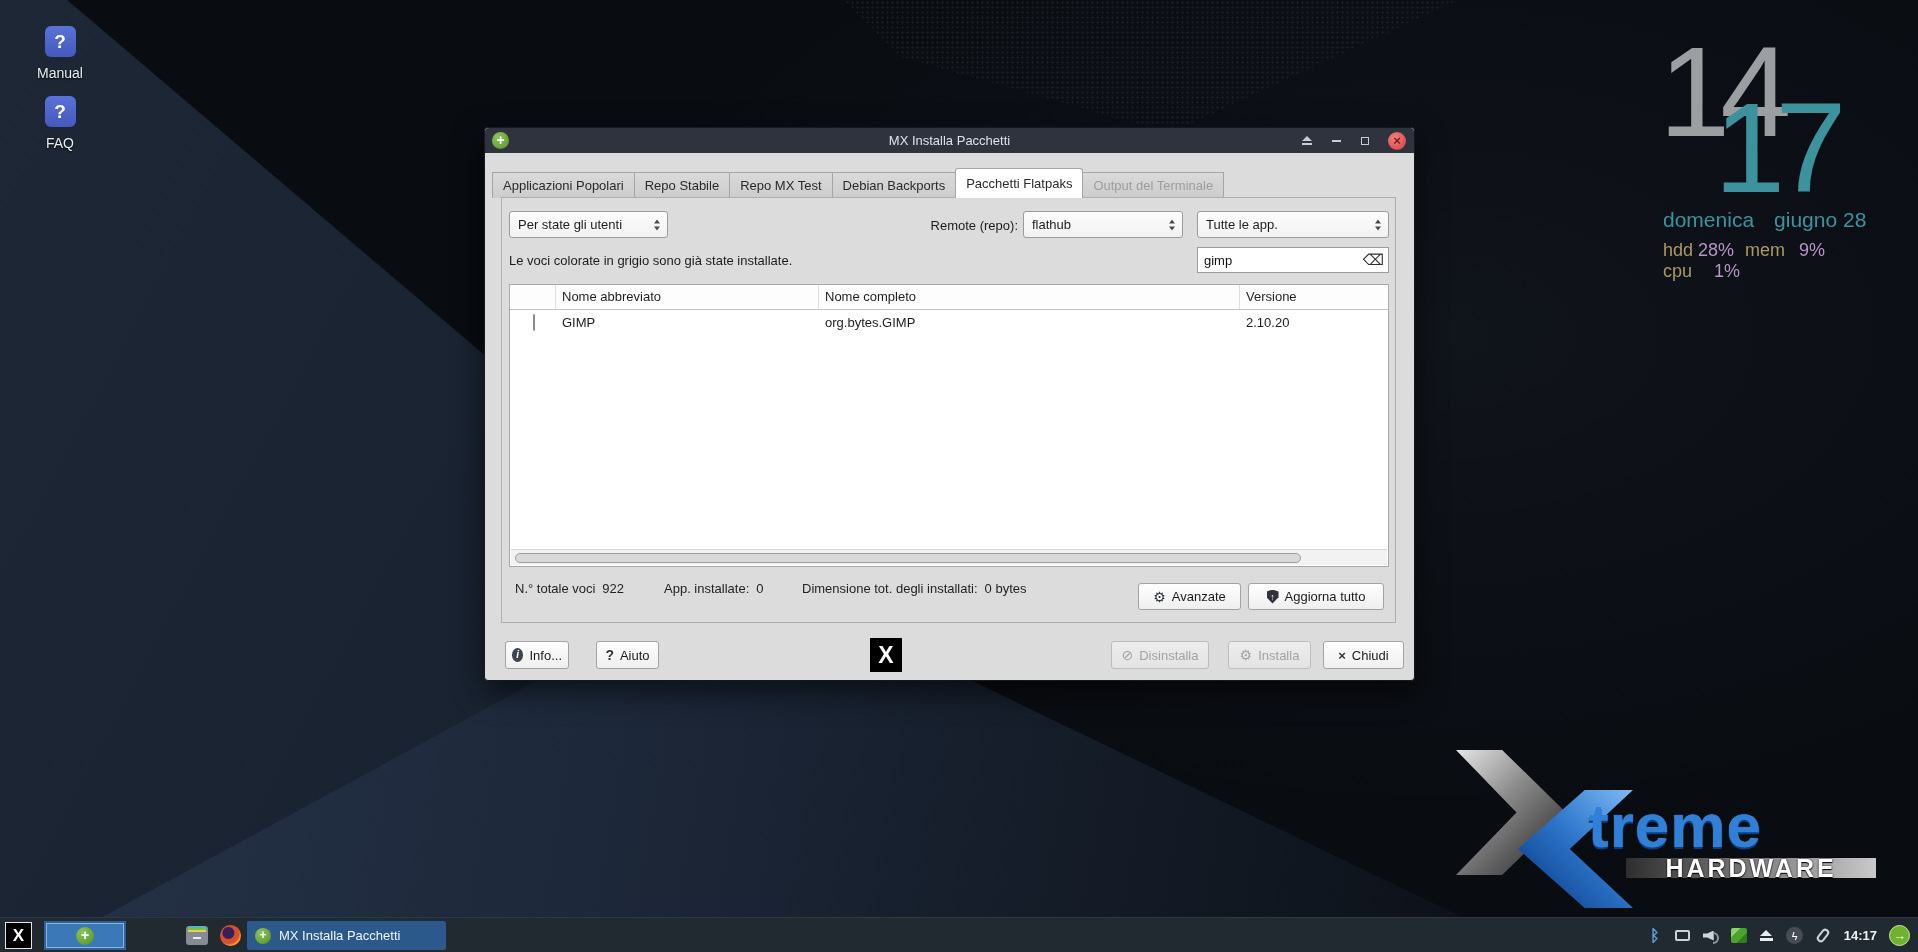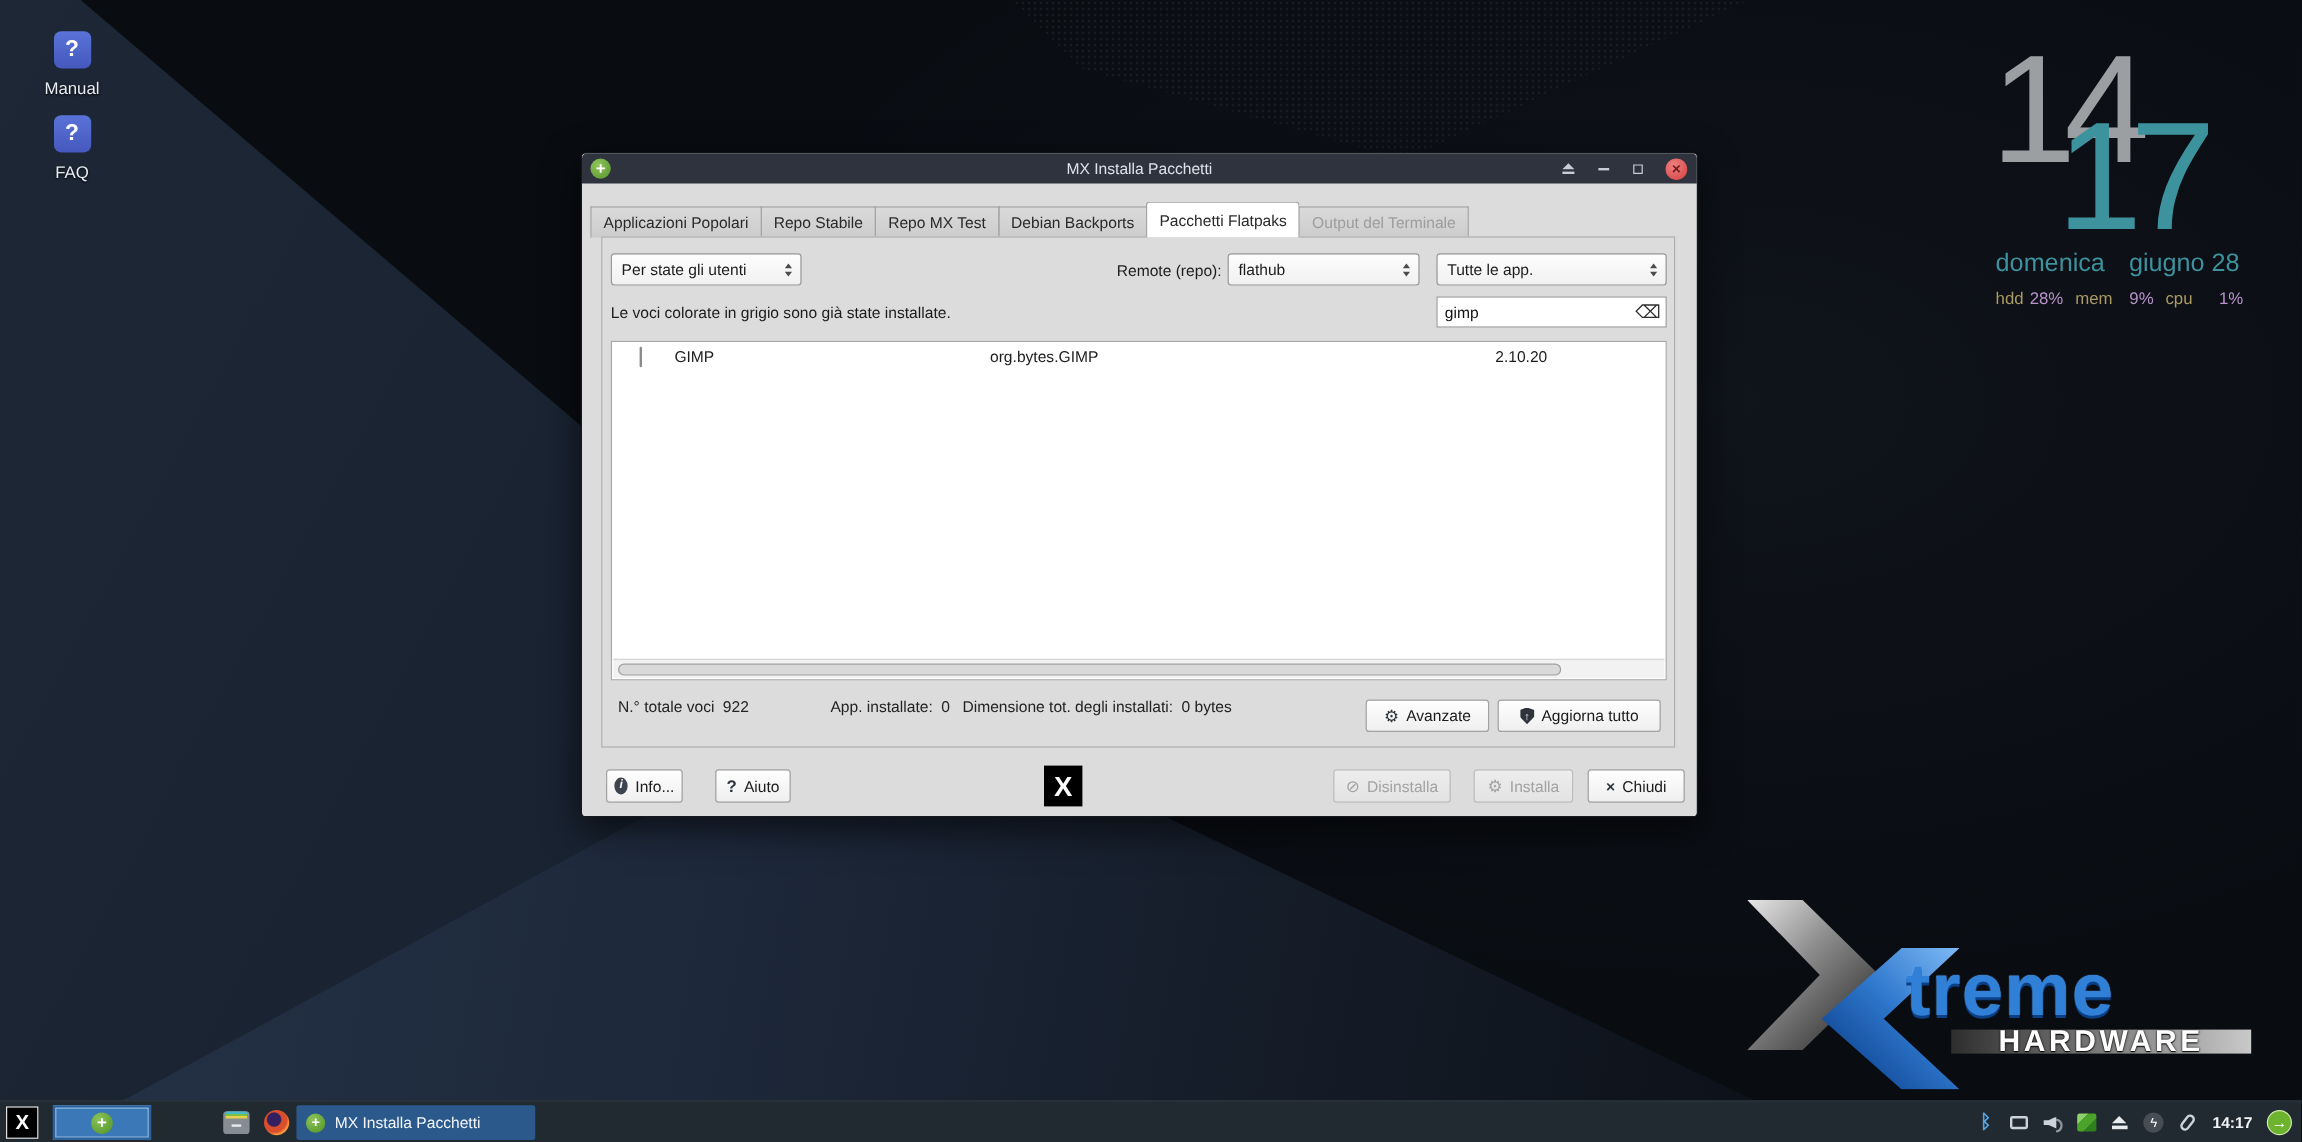--- a/index.html
+++ b/index.html
@@ -33,21 +33,21 @@
   .desk-icon .cap { margin-top:8px; color:#e9edf3; font-size:14px; text-shadow:0 1px 2px #000; }
 
   
   .conky { position:absolute; left:1630px; top:10px; width:280px; height:250px; color:#9aa0a3; }
   .conky .hh { position:absolute; left:29px; top:18px; font-size:128px; line-height:1;
     letter-spacing:-10px; color:#9b9fa2; font-weight:300; }
   .conky .mm { position:absolute; left:84px; top:74px; font-size:128px; line-height:1;
     letter-spacing:-10px; color:#3c939e; font-weight:300; }
   .conky .dateline { position:absolute; left:33px; top:198px; width:230px; font-size:21px; color:#3c939e; }
   .conky .dateline .d2 { margin-left:20px; }
-  .conky .stats { position:absolute; left:33px; top:230px; width:240px; font-size:14px; }
+  .conky .stats { position:absolute; left:33px; top:230px; width:240px; font-size:18px; }
   .conky .stats .lbl { color:#ab9a62; }
   .conky .stats .val { color:#b794c9; margin:0 6px 0 5px; }
 
   
   .brand { position:absolute; left:1456px; top:742px; width:440px; height:170px; }
   .chev-gray { position:absolute; left:0; top:8px; width:110px; height:125px;
     background:linear-gradient(135deg,#e6e6e6,#8d8d8d 40%,#3a3a3a 85%);
     clip-path:polygon(0 0, 42% 0, 100% 50%, 42% 100%, 0 100%, 55% 50%); }
   .chev-blue { position:absolute; left:62px; top:48px; width:115px; height:118px;
     background:linear-gradient(225deg,#7db9f5,#2e77cc 45%,#0c3f8c 90%);
@@ -286,34 +286,40 @@
       </span>
   </div>
 
   <div class="flabel" style="left:24px; top:125px;">Le voci colorate in grigio sono già state installate.</div>
   <div class="search-wrap">
     <input type="text" value="gimp" style="">
     <span class="clear-ico">⌫</span>
   </div>
 
   <div class="tbl">
+    <div class="tbl-head">
+      <div></div>
+      <div>Nome abbreviato</div>
+      <div>Nome completo</div>
+      <div>Versione</div>
+    </div>
     <div class="tbl-row">
       <div><span class="cb"></span></div>
       <div>GIMP</div>
       <div>org.bytes.GIMP</div>
       <div>2.10.20</div>
     </div>
     <div class="hscroll">
       <div class="hthumb"></div>
     </div>
   </div>
 
   <div class="statusrow">
     <span class="st" style="left:30px;"><span>N.° totale voci</span><span class="v">922</span></span>
-    <span class="st" style="left:179px;margin-left:28px;"><span>App. installate:</span><span class="v">0</span></span>
+    <span class="st" style="left:179px;"><span>App. installate:</span><span class="v">0</span></span>
     <span class="st" style="left:317px;"><span>Dimensione tot. degli installati:</span><span class="v">0 bytes</span></span>
   </div>
   <div class="btn" style="left:653px; top:455px; width:103px;">
     <span class="gear">⚙</span>
     <span>Avanzate</span>
   </div>
   <div class="btn" style="left:763px; top:455px; width:136px;">
     <span class="shield">↑</span>
     <span>Aggiorna tutto</span>
   </div>

